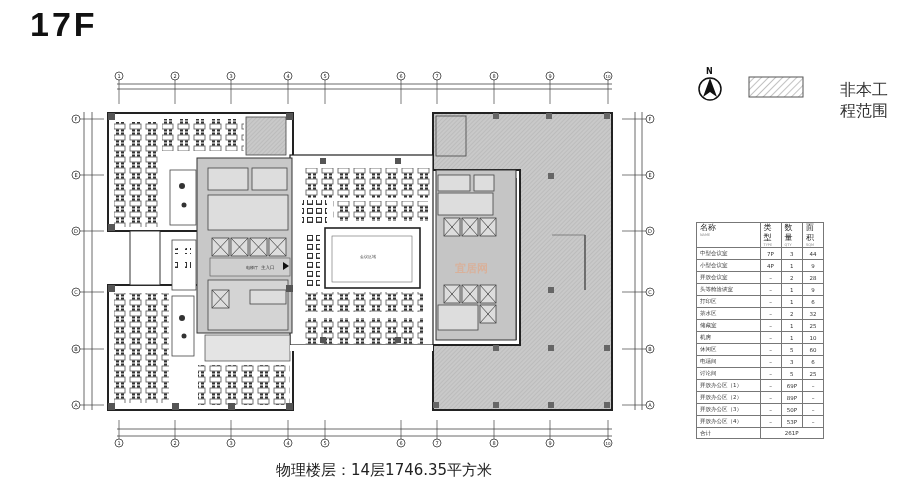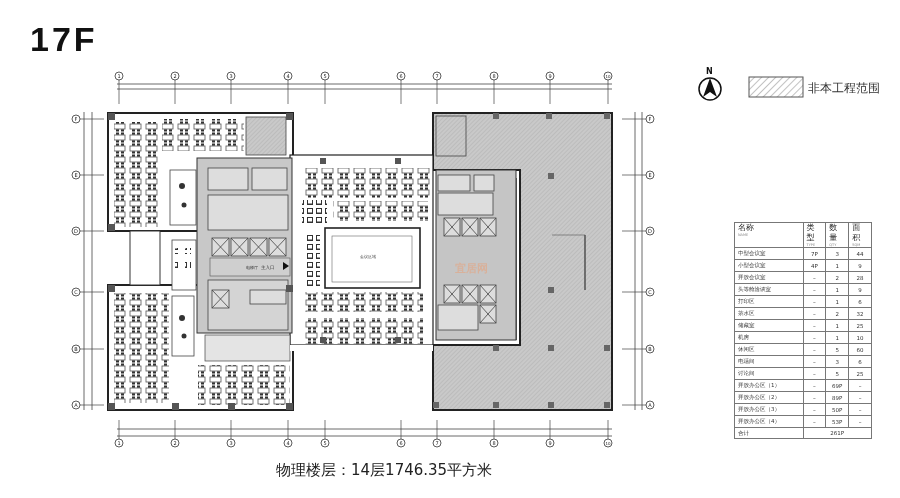--- a/index.html
+++ b/index.html
@@ -1,23 +1,23 @@
 <!DOCTYPE html>
 <html><head>
 <meta charset="utf-8">
 <style>
   html,body{margin:0;padding:0;background:#fff;}
   body{width:900px;height:498px;position:relative;overflow:hidden;font-family:"DejaVu Sans",sans-serif;color:#111;}
   .abs{position:absolute;}
-  .floor-title{left:30px;top:20px;font-family:"Liberation Sans",sans-serif;font-weight:bold;font-size:34px;letter-spacing:3px;color:#111;}
+  .floor-title{left:30px;top:5px;font-family:"Liberation Sans",sans-serif;font-weight:bold;font-size:34px;letter-spacing:3px;color:#111;}
   .caption{left:268px;top:461px;font-size:15px;color:#222;font-family:"DejaVu Sans",sans-serif;margin-left:8px;}
   svg text{font-family:"DejaVu Sans",sans-serif;}
-  .legend-label{left:808px;top:80px;font-size:12px;color:#333;}
+  .legend-label{left:840px;top:80px;font-size:16px;color:#333;}
   .north-n{left:706px;top:67px;font-size:8px;font-weight:bold;}
-  table.area{position:absolute;left:696px;top:222px;width:138px;border-collapse:collapse;font-size:5.5px;color:#333;border:1.5px solid #555;margin-left:38px;}
+  table.area{position:absolute;left:696px;top:222px;width:128px;border-collapse:collapse;font-size:5.5px;color:#333;border:1.5px solid #555;}
   table.area td, table.area th{border:0.8px solid #777;height:11px;padding:0 3px;font-weight:normal;}
   table.area th{height:18px;vertical-align:top;text-align:left;}
   table.area th .zh{font-size:8px;display:block;line-height:10px;color:#222;}
   table.area th .en{font-size:3.5px;display:block;color:#888;}
   table.area td.c{text-align:center;}
   table.area td.name{text-align:left;}
   table.area tr.total td{height:10px;}
 </style>
 </head>
 <body>

